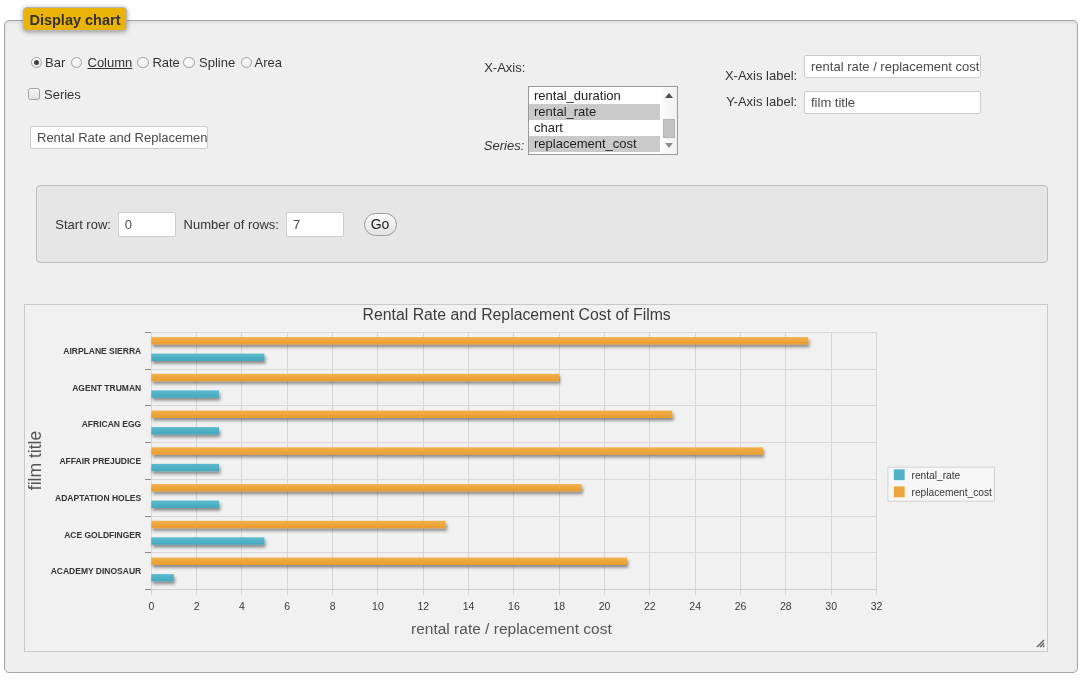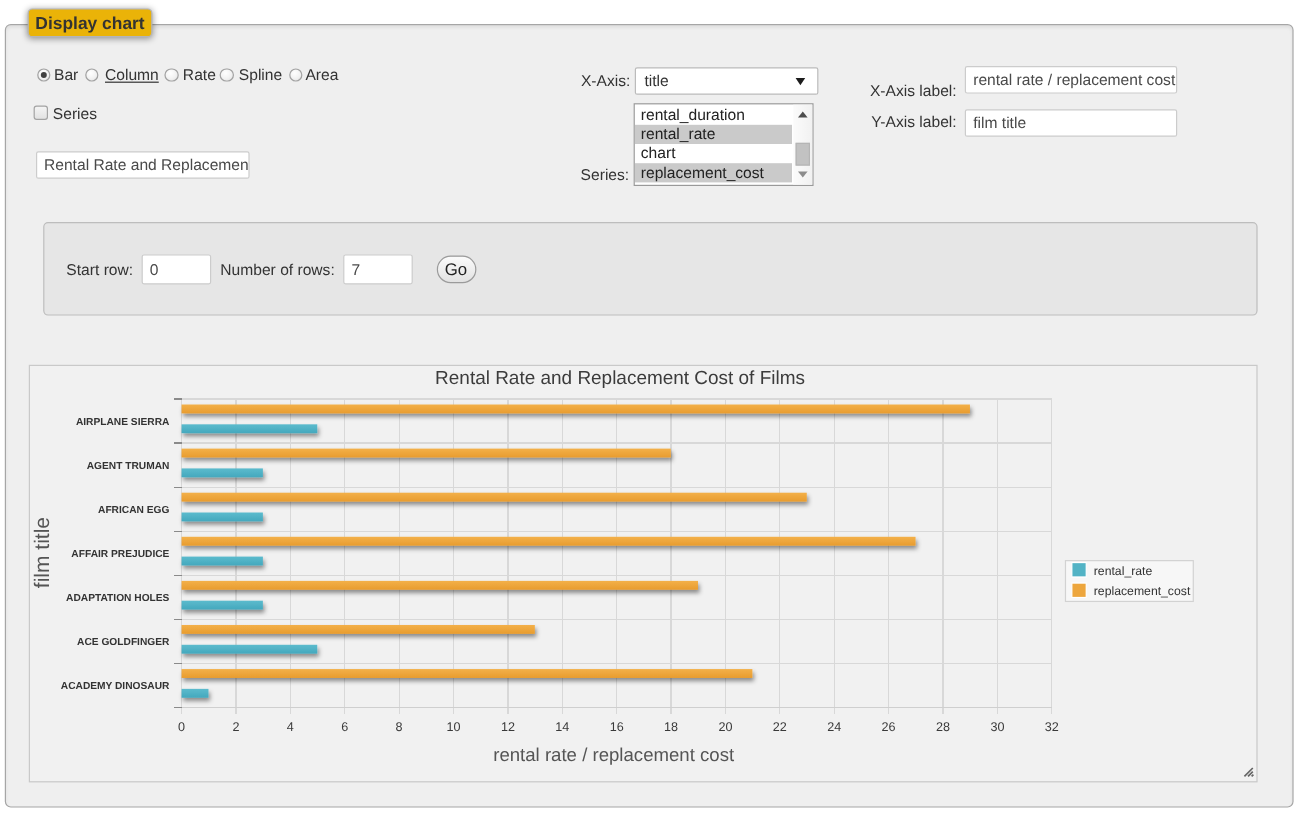--- a/index.html
+++ b/index.html
@@ -62,23 +62,22 @@
     <span class="lbl" style="left:199px;top:55px;">Spline</span>
   <span class="radio" style="left:240.6px;top:56.5px;"></span>
     <span class="lbl" style="left:254.5px;top:55px;">Area</span>
 
   <span class="checkbox" style="left:28px;top:88px;"></span>
     <span class="lbl" style="left:44px;top:87px;">Series</span>
 
   <input class="txt" style="left: 30px; top: 126px; width: 178px; height: 23px;" value="Rental Rate and Replacement Cost of Films">
 
   <span class="lbl" style="right:555.7px;top:60px;">X-Axis:</span>
-  <div class="abs" id="xsel">title<span class="arr"></span></div>
-
-  <span class="lbl" style="right:556.7px;top:137.5px;">Series:</span>
+
+  <span class="lbl" style="right:556.7px;top:137.5px;font-style:italic;">Series:</span>
   <div class="abs" id="series">
     <div class="opt" style="top:1px;">rental_duration</div>
     <div class="opt sel" style="top:17px;">rental_rate</div>
     <div class="opt" style="top:33px;">chart</div>
     <div class="opt sel" style="top:49px;">replacement_cost</div>
     <div id="sbar">
         <span class="up"></span>
         <span class="thumb"></span>
         <span class="dn"></span>
       </div>

